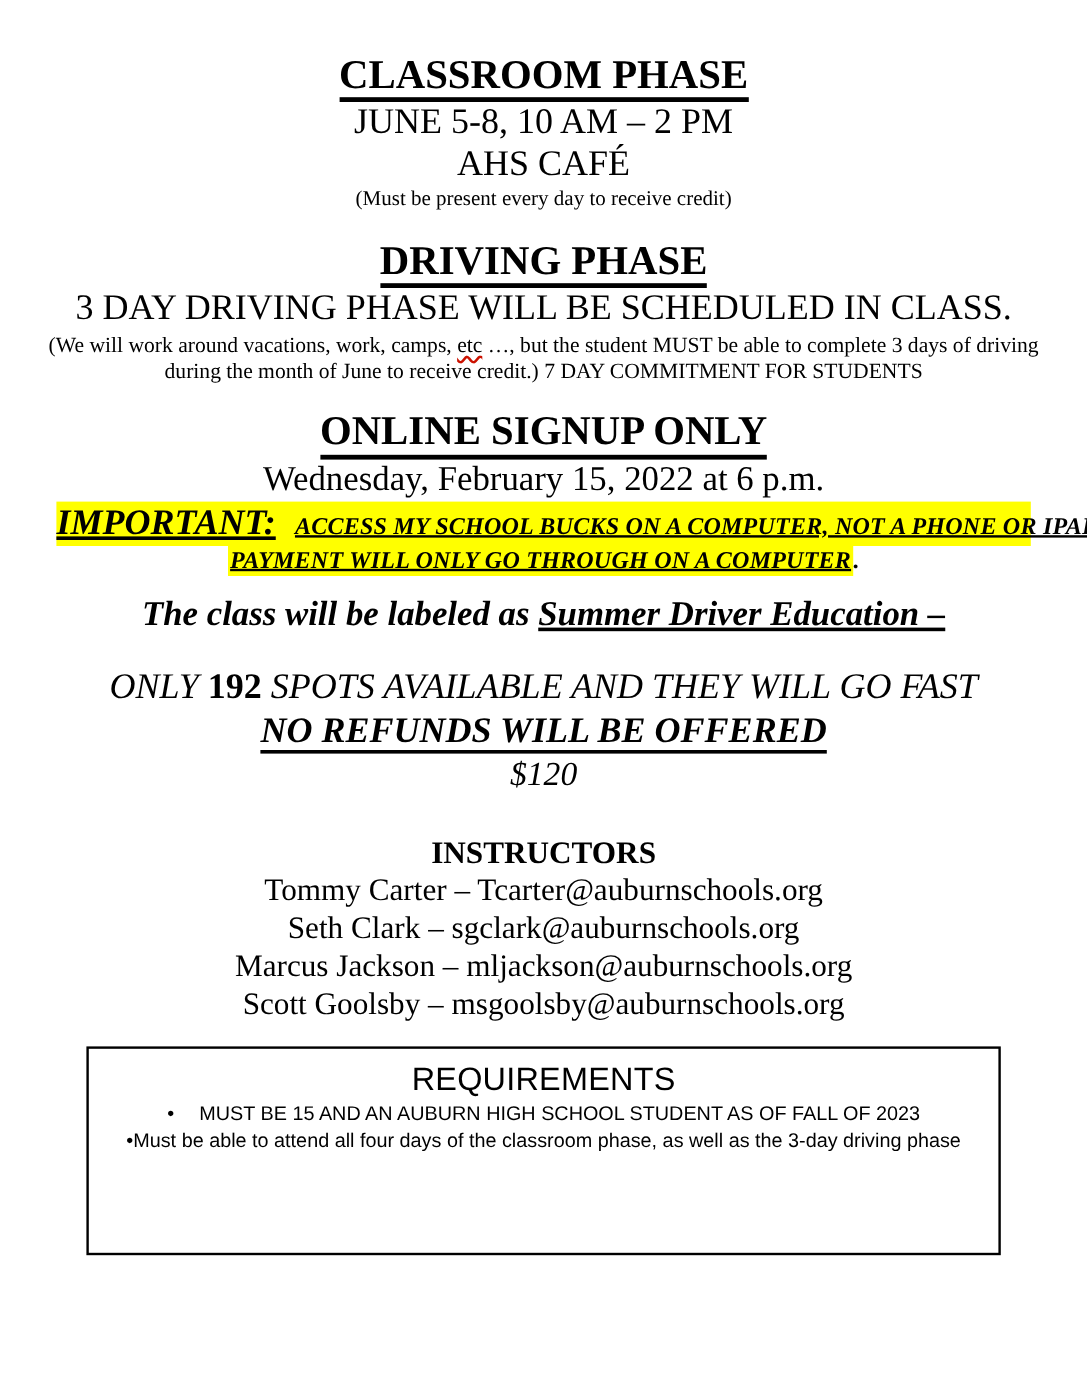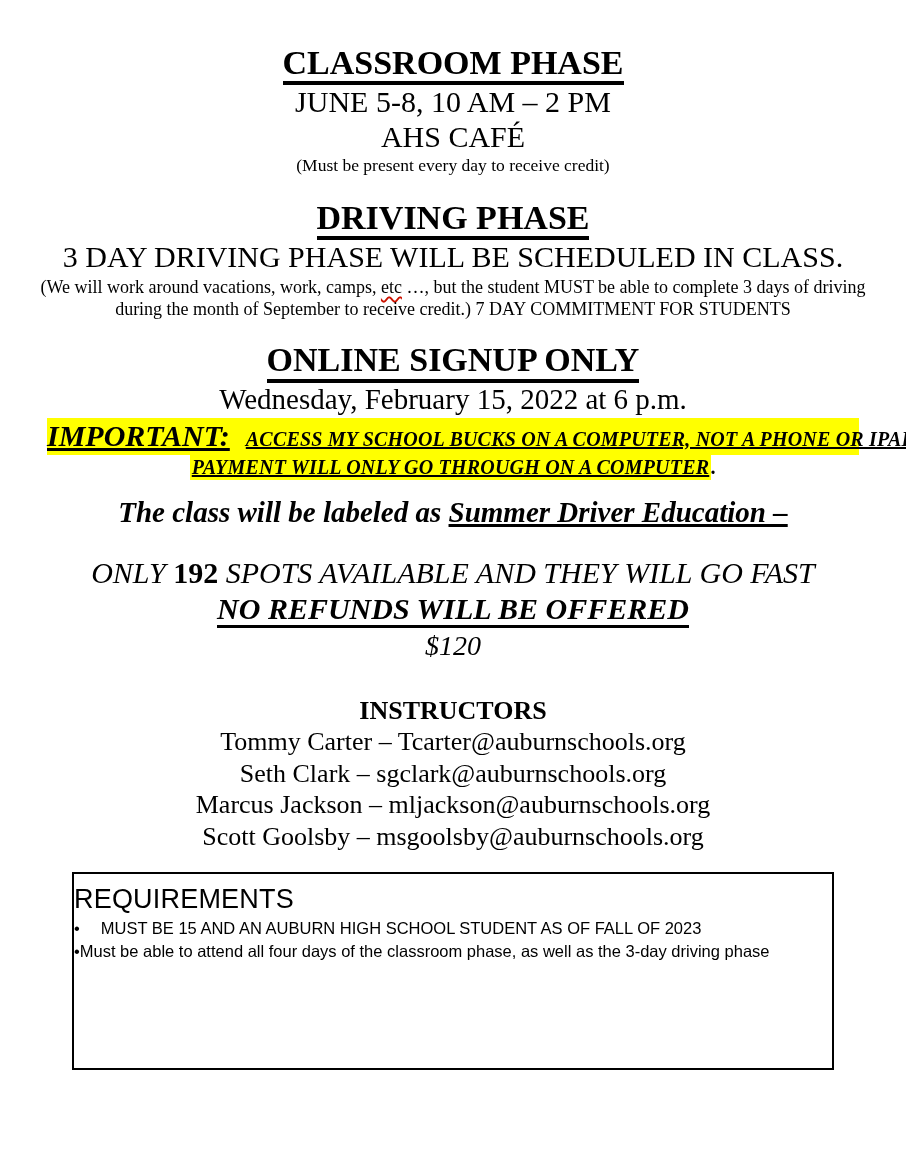--- a/index.html
+++ b/index.html
@@ -74,24 +74,24 @@
   .refunds{font-size:30px;font-weight:bold;font-style:italic;line-height:1.18;}
   .refunds .u{display:inline-block;border-bottom:3px solid #000;padding-bottom:0px;line-height:1.08;}
   .price{font-size:28px;font-style:italic;line-height:1.25;}
 
   
   .instructors-heading{font-size:26px;font-weight:bold;line-height:1.2;margin-top:32px;}
   .instructor-line{font-size:26px;line-height:1.21;}
 
   
   .req-box{
-    width:762px;height:198px;margin:20px auto 13px;
+    width:762px;height:174px;margin:20px auto 13px;
     border:2px solid #000;box-sizing:border-box;
     font-family:"Liberation Sans", sans-serif;
-    text-align:left;padding-top:9px;
+    text-align:center;padding-top:9px;
   }
   .req-heading{font-size:27px;font-weight:400;letter-spacing:0.2px;line-height:1.25;}
   .req-bullet{font-size:16.5px;line-height:1.42;}
   .req-bullet .bullet{display:inline-block;}
   .req-bullet:nth-of-type(1) .bullet{margin-right:42px;}
   .req-bullet:nth-of-type(2) .bullet{margin-right:21px;}
 </style>
 </head>
 <body>
 
@@ -103,21 +103,21 @@
   </div>
   <div class="center line-lg">JUNE 5-8, 10 AM – 2 PM</div>
   <div class="center line-lg">AHS CAFÉ</div>
   <div class="center note-sm">(Must be present every day to receive credit)</div>
 
   <div class="center h2 section-gap-1">
     <span class="u">DRIVING PHASE</span>
   </div>
   <div class="center line-lg">3 DAY DRIVING PHASE WILL BE SCHEDULED IN CLASS.</div>
   <div class="center note-paren">
-    <span>(We will work around vacations, work, camps, </span><span class="squiggle">etc</span><span> …, but the student MUST be able to complete 3 days of driving during the month of September to receive credit.) 7 DAY COMMITMENT FOR STUDENTS</span>
+    <span>(We will work around vacations, work, camps, </span><span class="squiggle">etc</span><span> …, but the student MUST be able to complete 3 days of driving during the month of June to receive credit.) 7 DAY COMMITMENT FOR STUDENTS</span>
   </div>
 
   <div class="center h2 section-gap-2">
     <span class="u">ONLINE SIGNUP ONLY</span>
   </div>
   <div class="center line-md">Wednesday, February 15, 2022 at 6 p.m.</div>
 
   <div class="important-bar">
     <span class="important-label">IMPORTANT:</span><span class="important-caps">ACCESS MY SCHOOL BUCKS ON A COMPUTER, NOT A PHONE OR IPAD.</span>
   </div>

